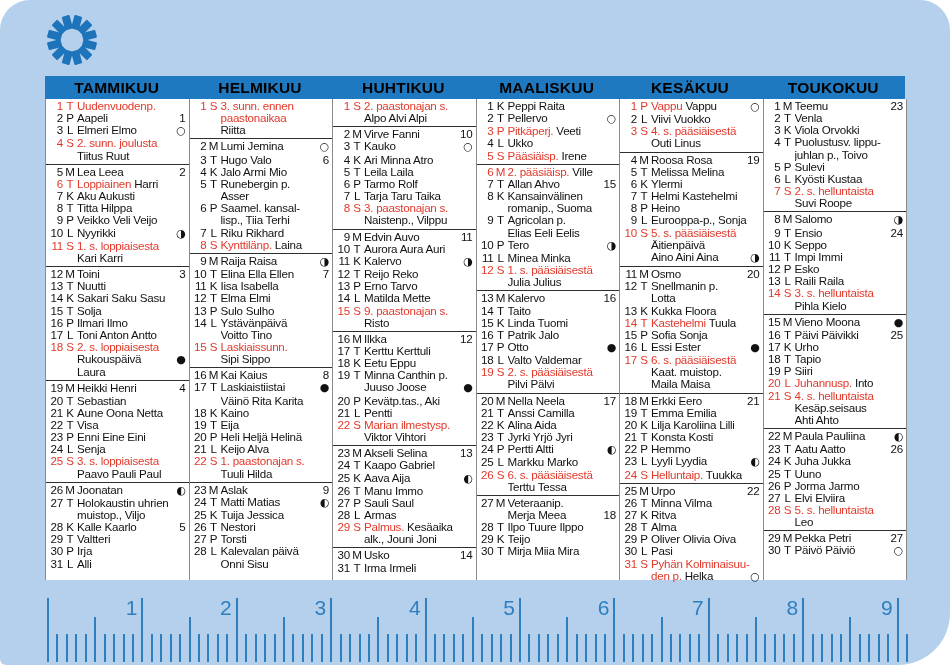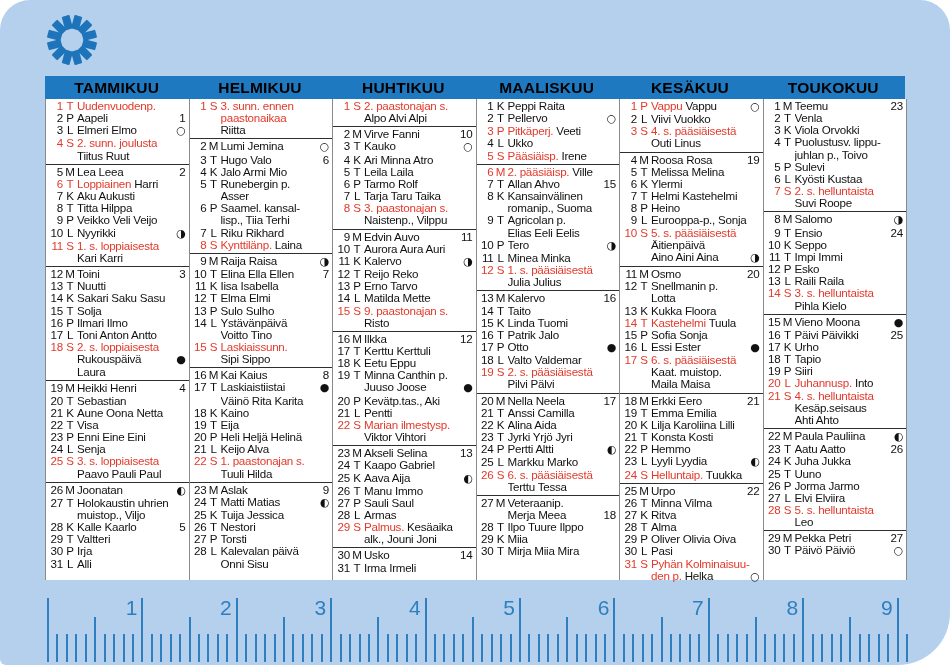--- a/index.html
+++ b/index.html
@@ -882,21 +882,21 @@
             <span class="mk">18</span>
           </div>
           <div class="dl">
             <span class="dn">28</span>
             <span class="dw">T</span>
             <span class="dt"><span>Ilpo Tuure Ilppo</span></span>
           </div>
           <div class="dl">
             <span class="dn">29</span>
             <span class="dw">K</span>
-            <span class="dt"><span>Miia</span></span>
+            <span class="dt"><span>Teijo</span></span>
           </div>
           <div class="dl">
             <span class="dn">30</span>
             <span class="dw">T</span>
             <span class="dt"><span>Mirja Miia Mira</span></span>
           </div>
         </div>
       </div>
       <div class="month">
         <div class="wk first">

